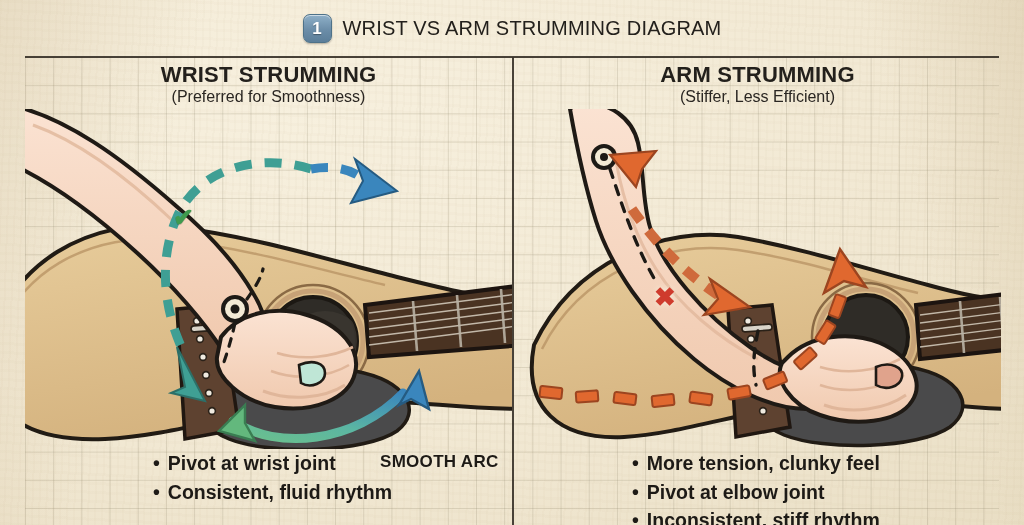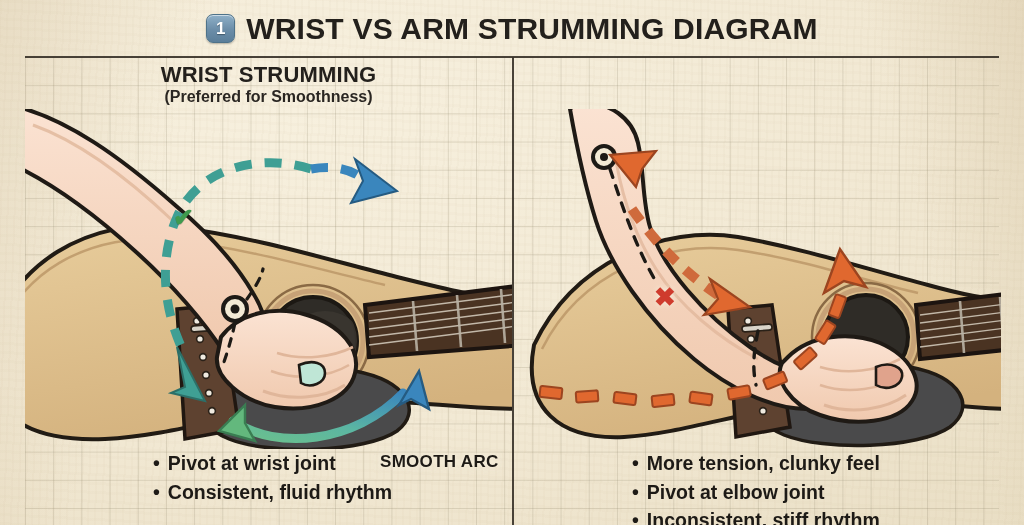--- a/index.html
+++ b/index.html
@@ -42,40 +42,40 @@
     width:27px;height:27px;border-radius:7px;
     background:linear-gradient(180deg,#8fb0c8 0%,#6b8da8 55%,#5b7e99 100%);
     border:1px solid #4e7289;
     box-shadow:inset 0 1px 0 rgba(255,255,255,.55), 0 1px 2px rgba(0,0,0,.28);
     display:flex;align-items:center;justify-content:center;
     color:#fff;font-size:17px;font-weight:bold;line-height:1;
     text-shadow:0 1px 1px rgba(0,0,0,.35);
     flex:none;
   }
   #title{
-    font-size:30px;font-weight:bold;letter-spacing:.2px;color:#23201c;
+    font-size:20px;font-weight:normal;letter-spacing:.2px;color:#23201c;
     white-space:nowrap;
   }
   #hrule{
     position:absolute;left:25px;right:25px;top:56px;height:2px;
     background:#3a332a;opacity:.92;
   }
   #vrule{
     position:absolute;left:512px;top:57px;width:2px;height:468px;
     background:#3a332a;opacity:.92;
   }
 
   
   .panel{position:absolute;top:57px;width:487px;height:328px;}
   #panel-left{left:25px;}
   #panel-right{left:514px;}
 
   .panel-head{position:absolute;left:0;right:0;top:6px;text-align:center;}
   .panel-title{font-size:22px;font-weight:bold;color:#23201c;letter-spacing:.2px;line-height:1.06;}
-  .panel-sub{font-size:16px;font-weight:bold;color:#2a2622;margin-top:2px;}
+  .panel-sub{font-size:16px;font-weight:normal;color:#2a2622;margin-top:2px;}
 
   .art{position:absolute;left:0;top:52px;width:487px;height:340px;}
   .art svg{display:block;width:487px;height:340px;}
 
   
   .lbl{
     position:absolute;font-weight:bold;color:#1d1a16;
     letter-spacing:.3px;white-space:nowrap;
     text-shadow:0 0 6px rgba(245,238,220,.95),0 0 12px rgba(245,238,220,.9),0 0 3px rgba(245,238,220,1);
   }
@@ -224,20 +224,24 @@
     </div>
     <div class="lbl" id="lbl-smooth">SMOOTH ARC</div>
 
     <div class="bullets">
       <div><span class="dot">•</span><span>Pivot at wrist joint</span></div>
       <div><span class="dot">•</span><span>Consistent, fluid rhythm</span></div>
     </div>
   </div>
 
   <div class="panel" id="panel-right">
+    <div class="panel-head">
+      <div class="panel-title">ARM STRUMMING</div>
+      <div class="panel-sub">(Stiffer, Less Efficient)</div>
+    </div>
 
     <div class="art">
       <svg viewBox="0 0 487 340" xmlns="http://www.w3.org/2000/svg">
         <defs>
           <linearGradient id="skinGradR" x1="0" y1="0" x2="0" y2="1">
             <stop offset="0%" stop-color="#fbe3d3"></stop>
             <stop offset="100%" stop-color="#f0c9ae"></stop>
           </linearGradient>
           <linearGradient id="bodyGradR" x1="0" y1="0" x2="0.4" y2="1">
             <stop offset="0%" stop-color="#e8cd9c"></stop>

